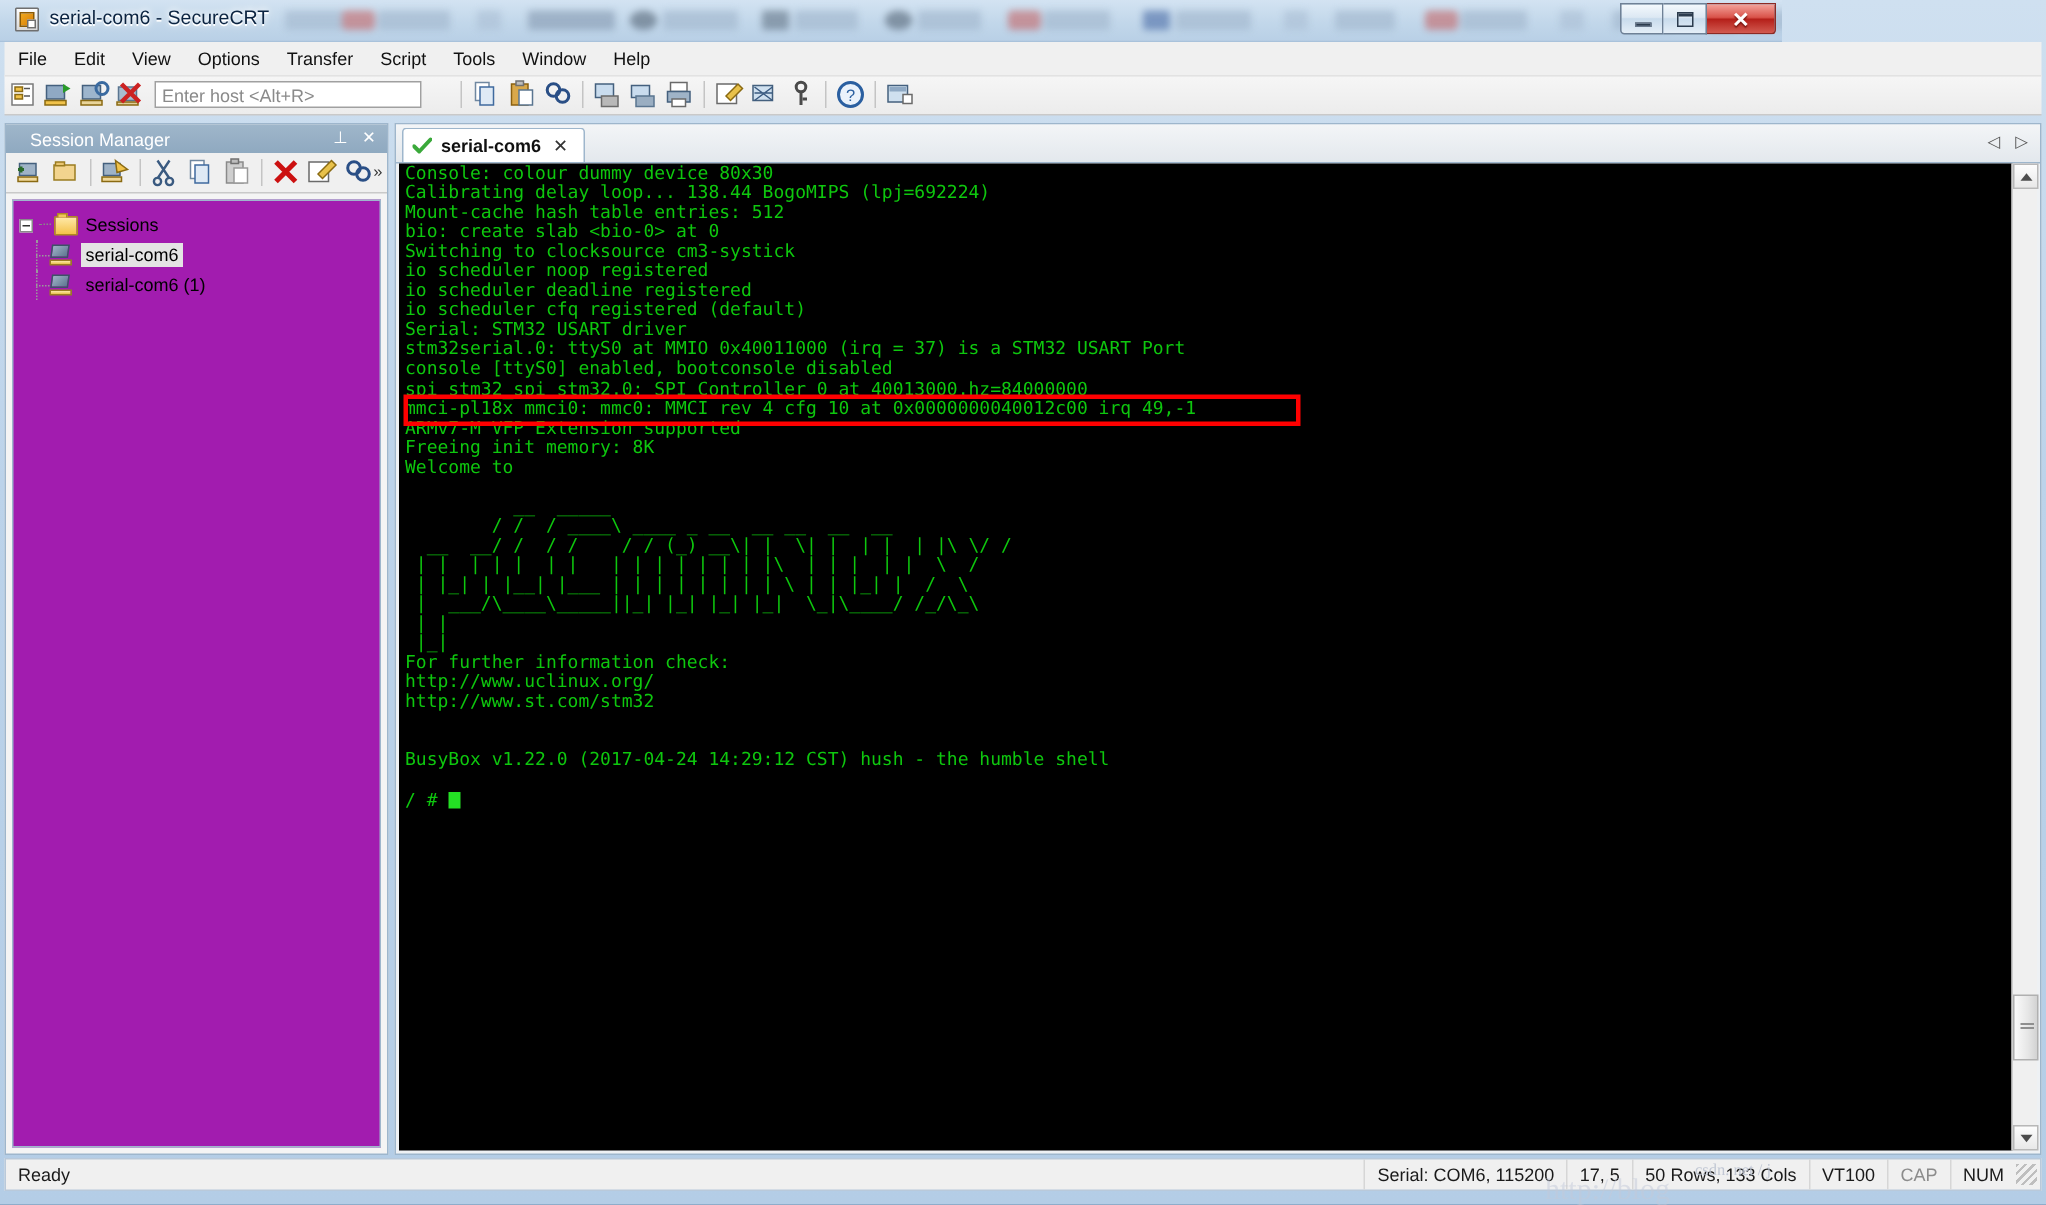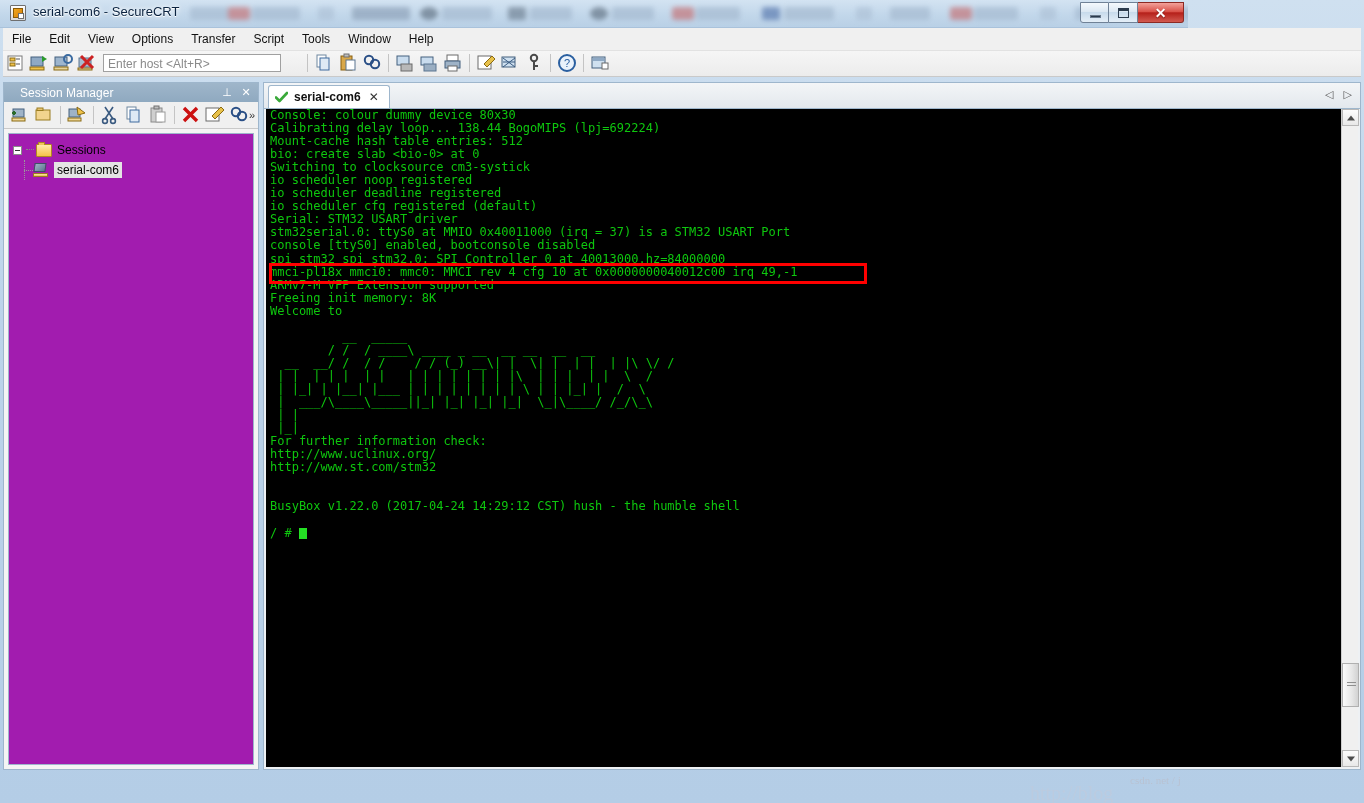--- a/index.html
+++ b/index.html
@@ -581,20 +581,29 @@
       <div class="tree-item">
         <div class="vline"></div>
         <div class="hline"></div>
         <div class="sess-ico">
             <div class="scr"></div>
             <div class="base"></div>
           </div>
         <div class="sess-name selected">serial-com6</div>
       </div>
 
+      <div class="tree-item">
+        <div class="vline"></div>
+        <div class="hline"></div>
+        <div class="sess-ico">
+            <div class="scr"></div>
+            <div class="base"></div>
+          </div>
+        <div class="sess-name">serial-com6 (1)</div>
+      </div>
 
 
     </div>
   </div>
 
   <div id="terminal-wrap">
     <div id="tabbar">
       <div class="tab">
         <span class="tab-check">
           <svg width="13" height="13" viewBox="0 0 13 13">
@@ -619,17 +628,28 @@
       <div class="sb-arrow up">
           <i></i>
         </div>
       <div id="sb-thumb"></div>
       <div class="sb-arrow down">
           <i></i>
         </div>
     </div>
   </div>
 
+  <div id="statusbar">
+    <div class="sb-cell first">Ready</div>
+    <div id="sb-spacer"></div>
+    <div class="sb-cell" style="border-left:1px solid #d6d6d6;">Serial: COM6, 115200</div>
+    <div class="sb-cell">17,  5</div>
+    <div class="sb-cell">50 Rows, 133 Cols</div>
+    <div class="sb-cell">VT100</div>
+    <div class="sb-cell dim">CAP</div>
+    <div class="sb-cell" style="border-right:none;">NUM</div>
+    <div id="sb-grip"></div>
+  </div>
 
   <div id="watermark2">http://blog</div>
   <div id="watermark">csdn. net / j</div>
 
 </div>
 
 </body></html>

